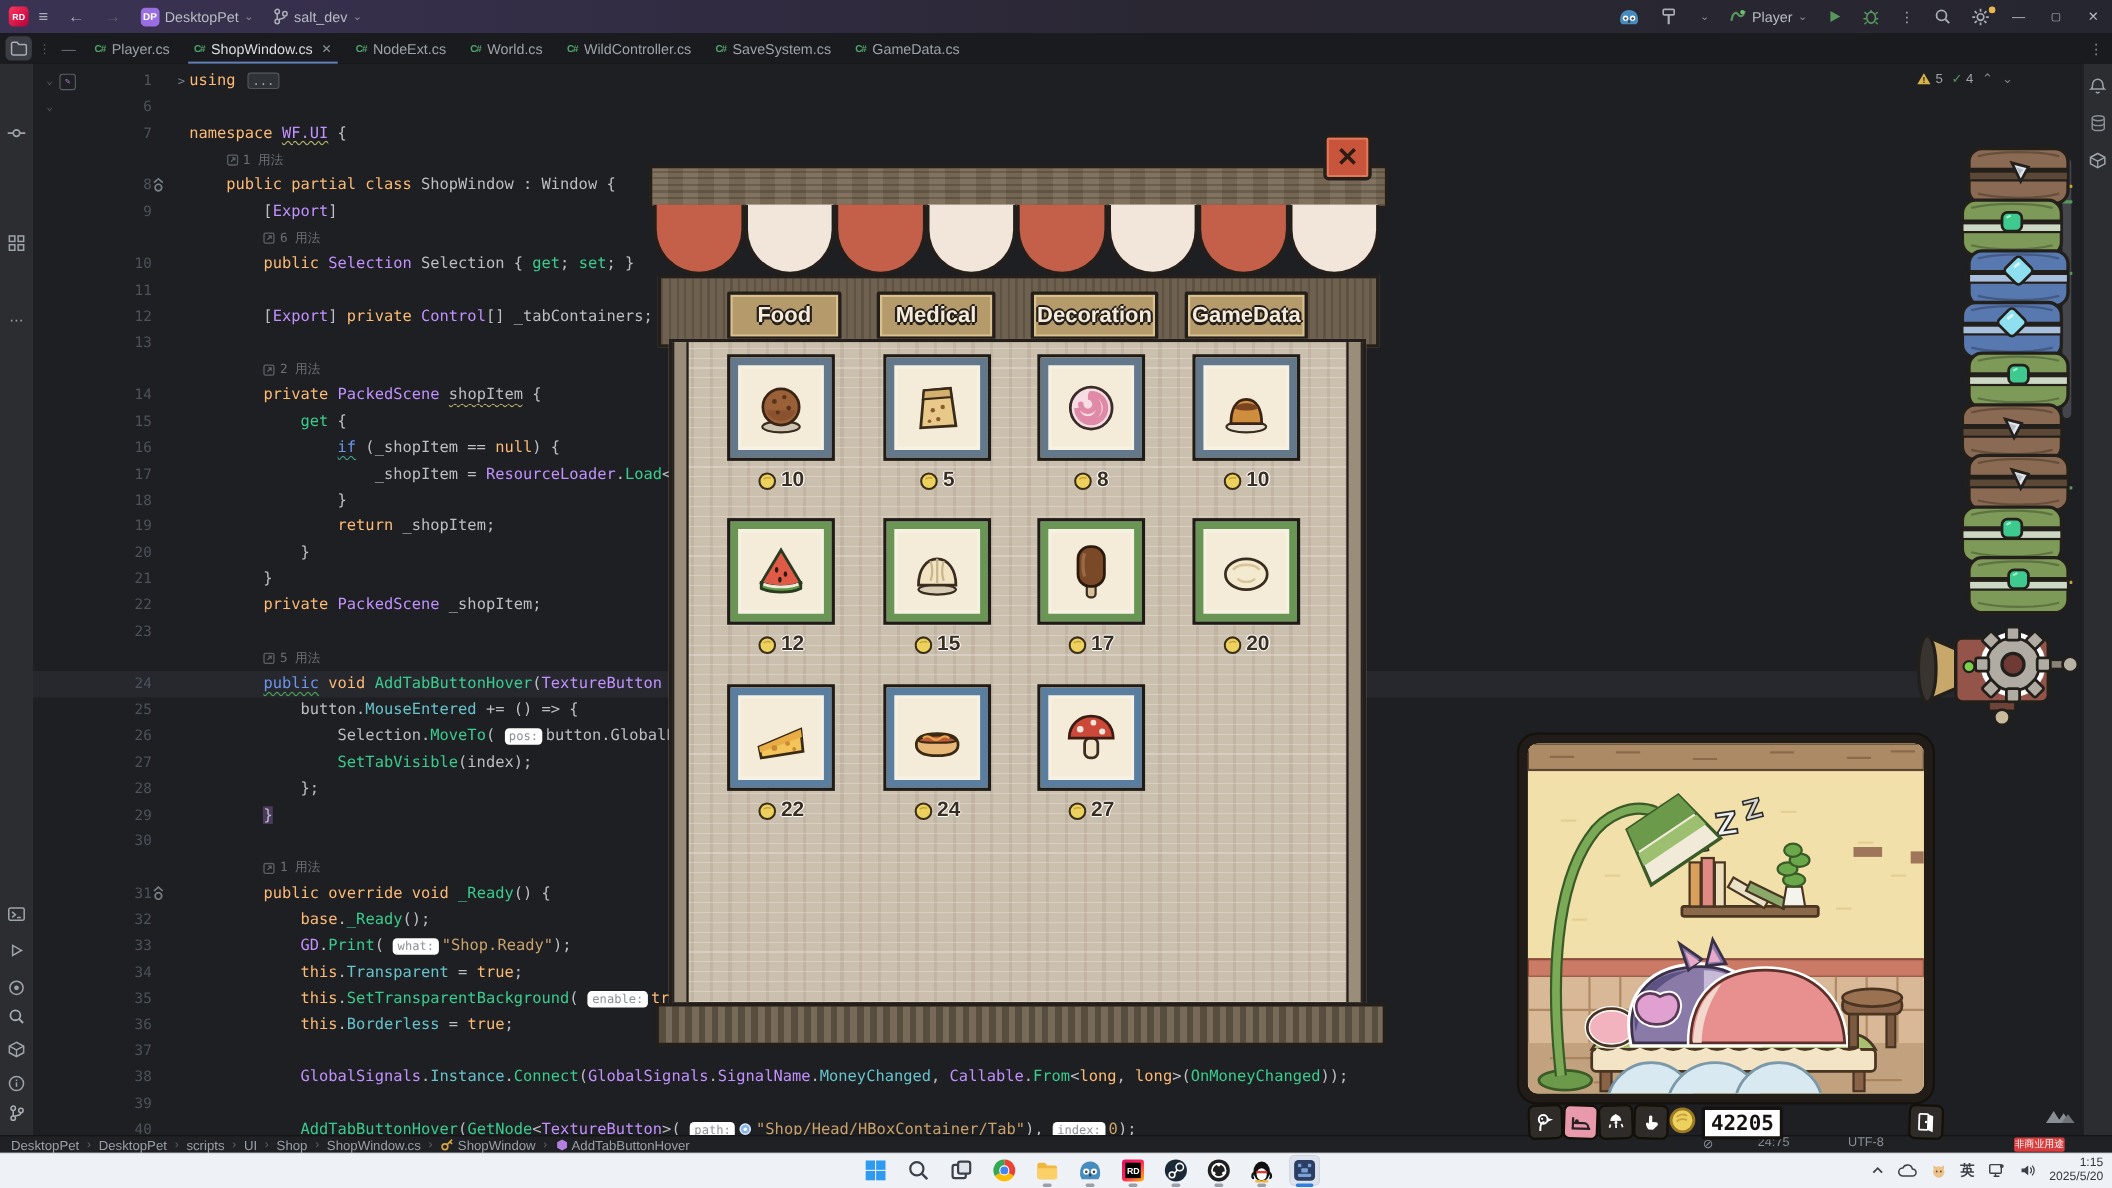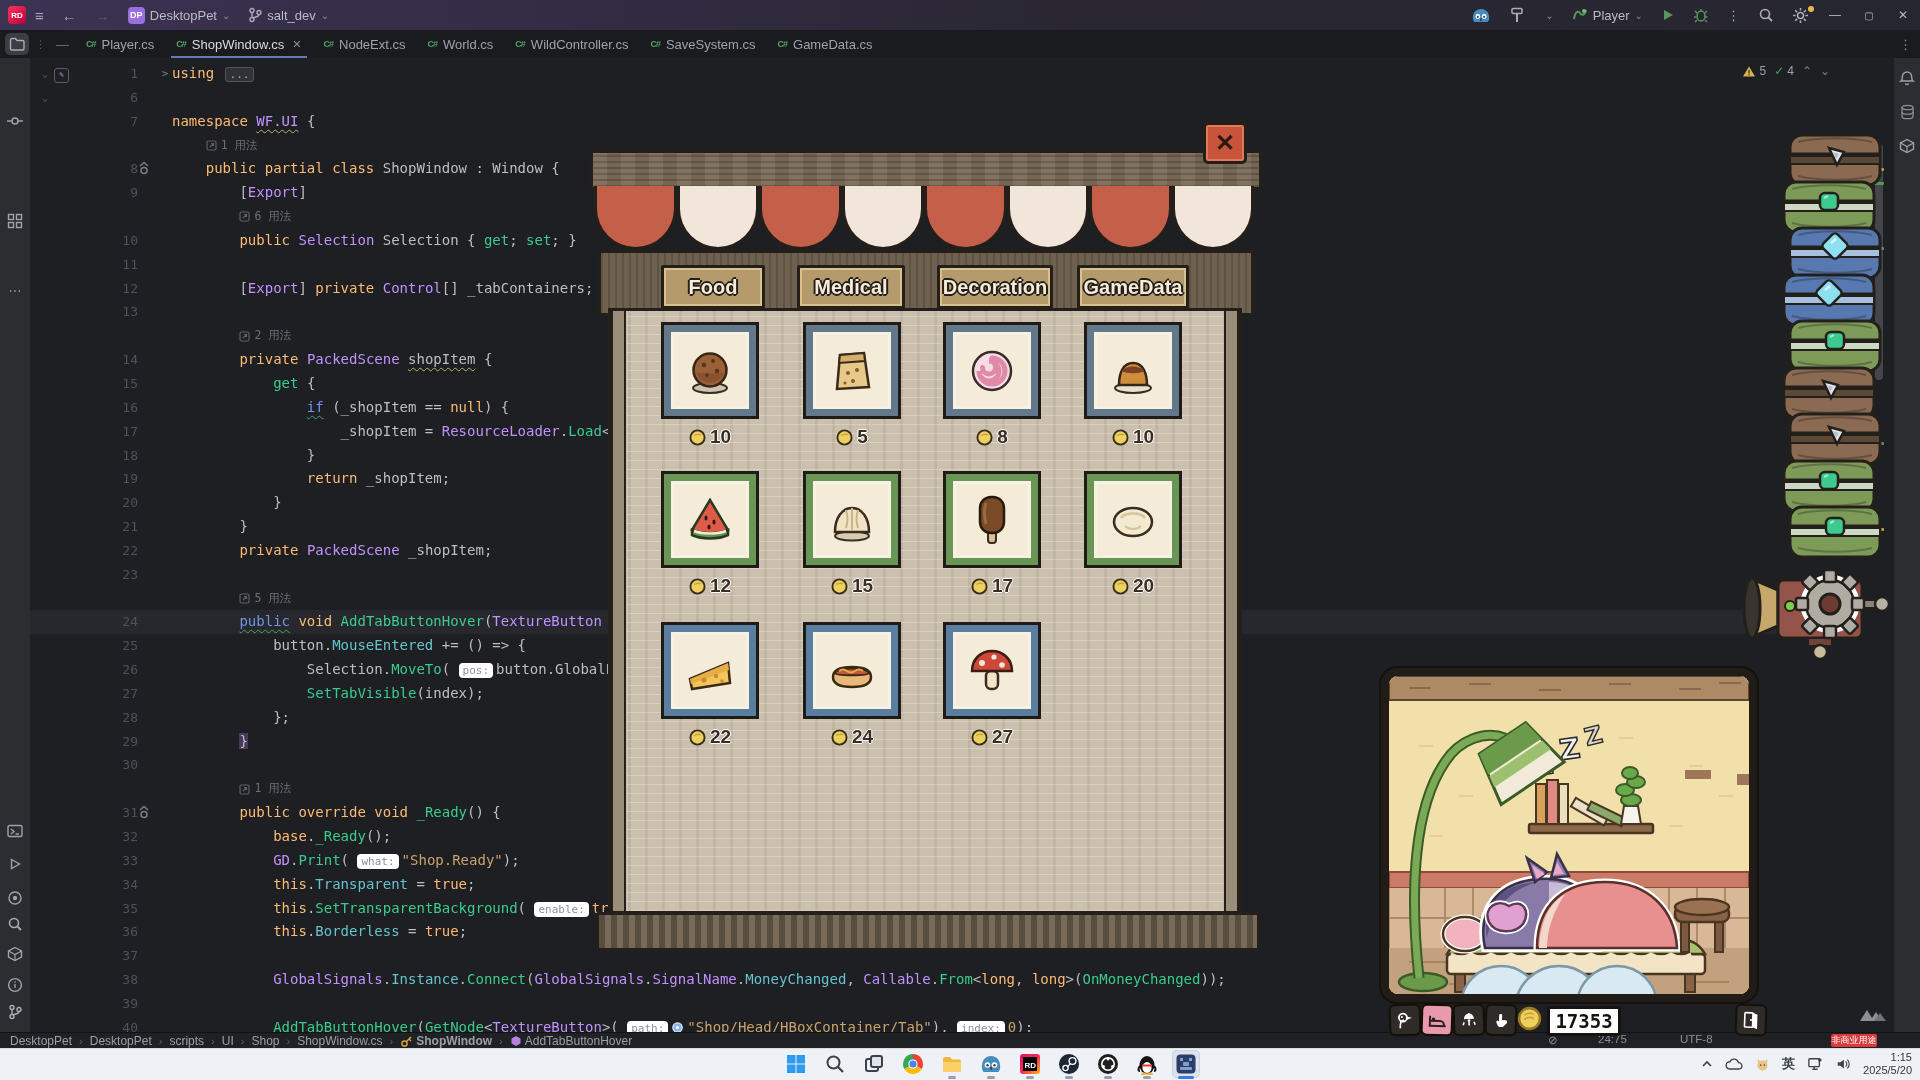--- a/index.html
+++ b/index.html
@@ -433,21 +433,21 @@
         </span>
         <span class="crumb-sep">›</span>
         <span style="display: inline-flex; align-items: center; gap: 3px;">
           <span>Shop</span>
         </span>
         <span class="crumb-sep">›</span>
         <span style="display: inline-flex; align-items: center; gap: 3px;">
           <span>ShopWindow.cs</span>
         </span>
         <span class="crumb-sep">›</span>
-        <span style="display: inline-flex; align-items: center; gap: 3px; font-weight: bold;">
+        <span style="display: inline-flex; gap: 3px;">
           <svg width="13" height="13" viewBox="0 0 13 13" fill="none">
             <circle cx="4.5" cy="8.5" r="2.6" stroke="#d8a343" stroke-width="1.5"></circle>
             <path d="M6.5 6.5 L11 2 M9 4l2 2" stroke="#d8a343" stroke-width="1.5"></path>
           </svg>
           <span>ShopWindow</span>
         </span>
         <span class="crumb-sep">›</span>
         <span style="display: inline-flex; align-items: center; gap: 3px;">
           <svg width="12" height="12" viewBox="0 0 12 12" fill="none">
             <path d="M6 1 L10.5 3.5 V8.5 L6 11 L1.5 8.5 V3.5 Z" fill="#b57fe0"></path>
@@ -943,21 +943,21 @@
             <path d="M7 16 C4.5 13 3.5 10 5.5 9.5 L7 10.5 V4.5 C7 2.6 10 2.6 10 4.5 V9 h3.5 c2.2 0 2.2 3 .4 4 L11 16 Z" fill="#fff"></path>
           </svg>
         </div>
       </div>
     <span class="abs" style="left:132px;top:2px;">
       <svg width="25" height="25" viewBox="0 0 24 24">
           <circle cx="12" cy="12" r="10" fill="#ecd15e" stroke="#9c7a22" stroke-width="2.5"></circle>
           <path d="M7 9c2-2 6-3 9-1M7 13c2-2 6-3 9-1" stroke="#c8a33c" stroke-width="1.6" fill="none"></path>
         </svg>
     </span>
-    <div id="coin-counter">17353</div>
+    <div id="coin-counter">42205</div>
     <div class="pbtn" style="left:350px;transform:rotate(2deg);">
       <svg width="18" height="18" viewBox="0 0 20 20">
           <rect x="3" y="2" width="9" height="16" rx="1" fill="none" stroke="#fff" stroke-width="1.8"></rect>
           <path d="M12 2 L17 4 V20 L12 18 Z" fill="#fff"></path>
           <circle cx="10" cy="10" r="1.2" fill="#fff"></circle>
         </svg>
     </div>
   </div>
 
   <div id="taskbar" class="abs"></div>

